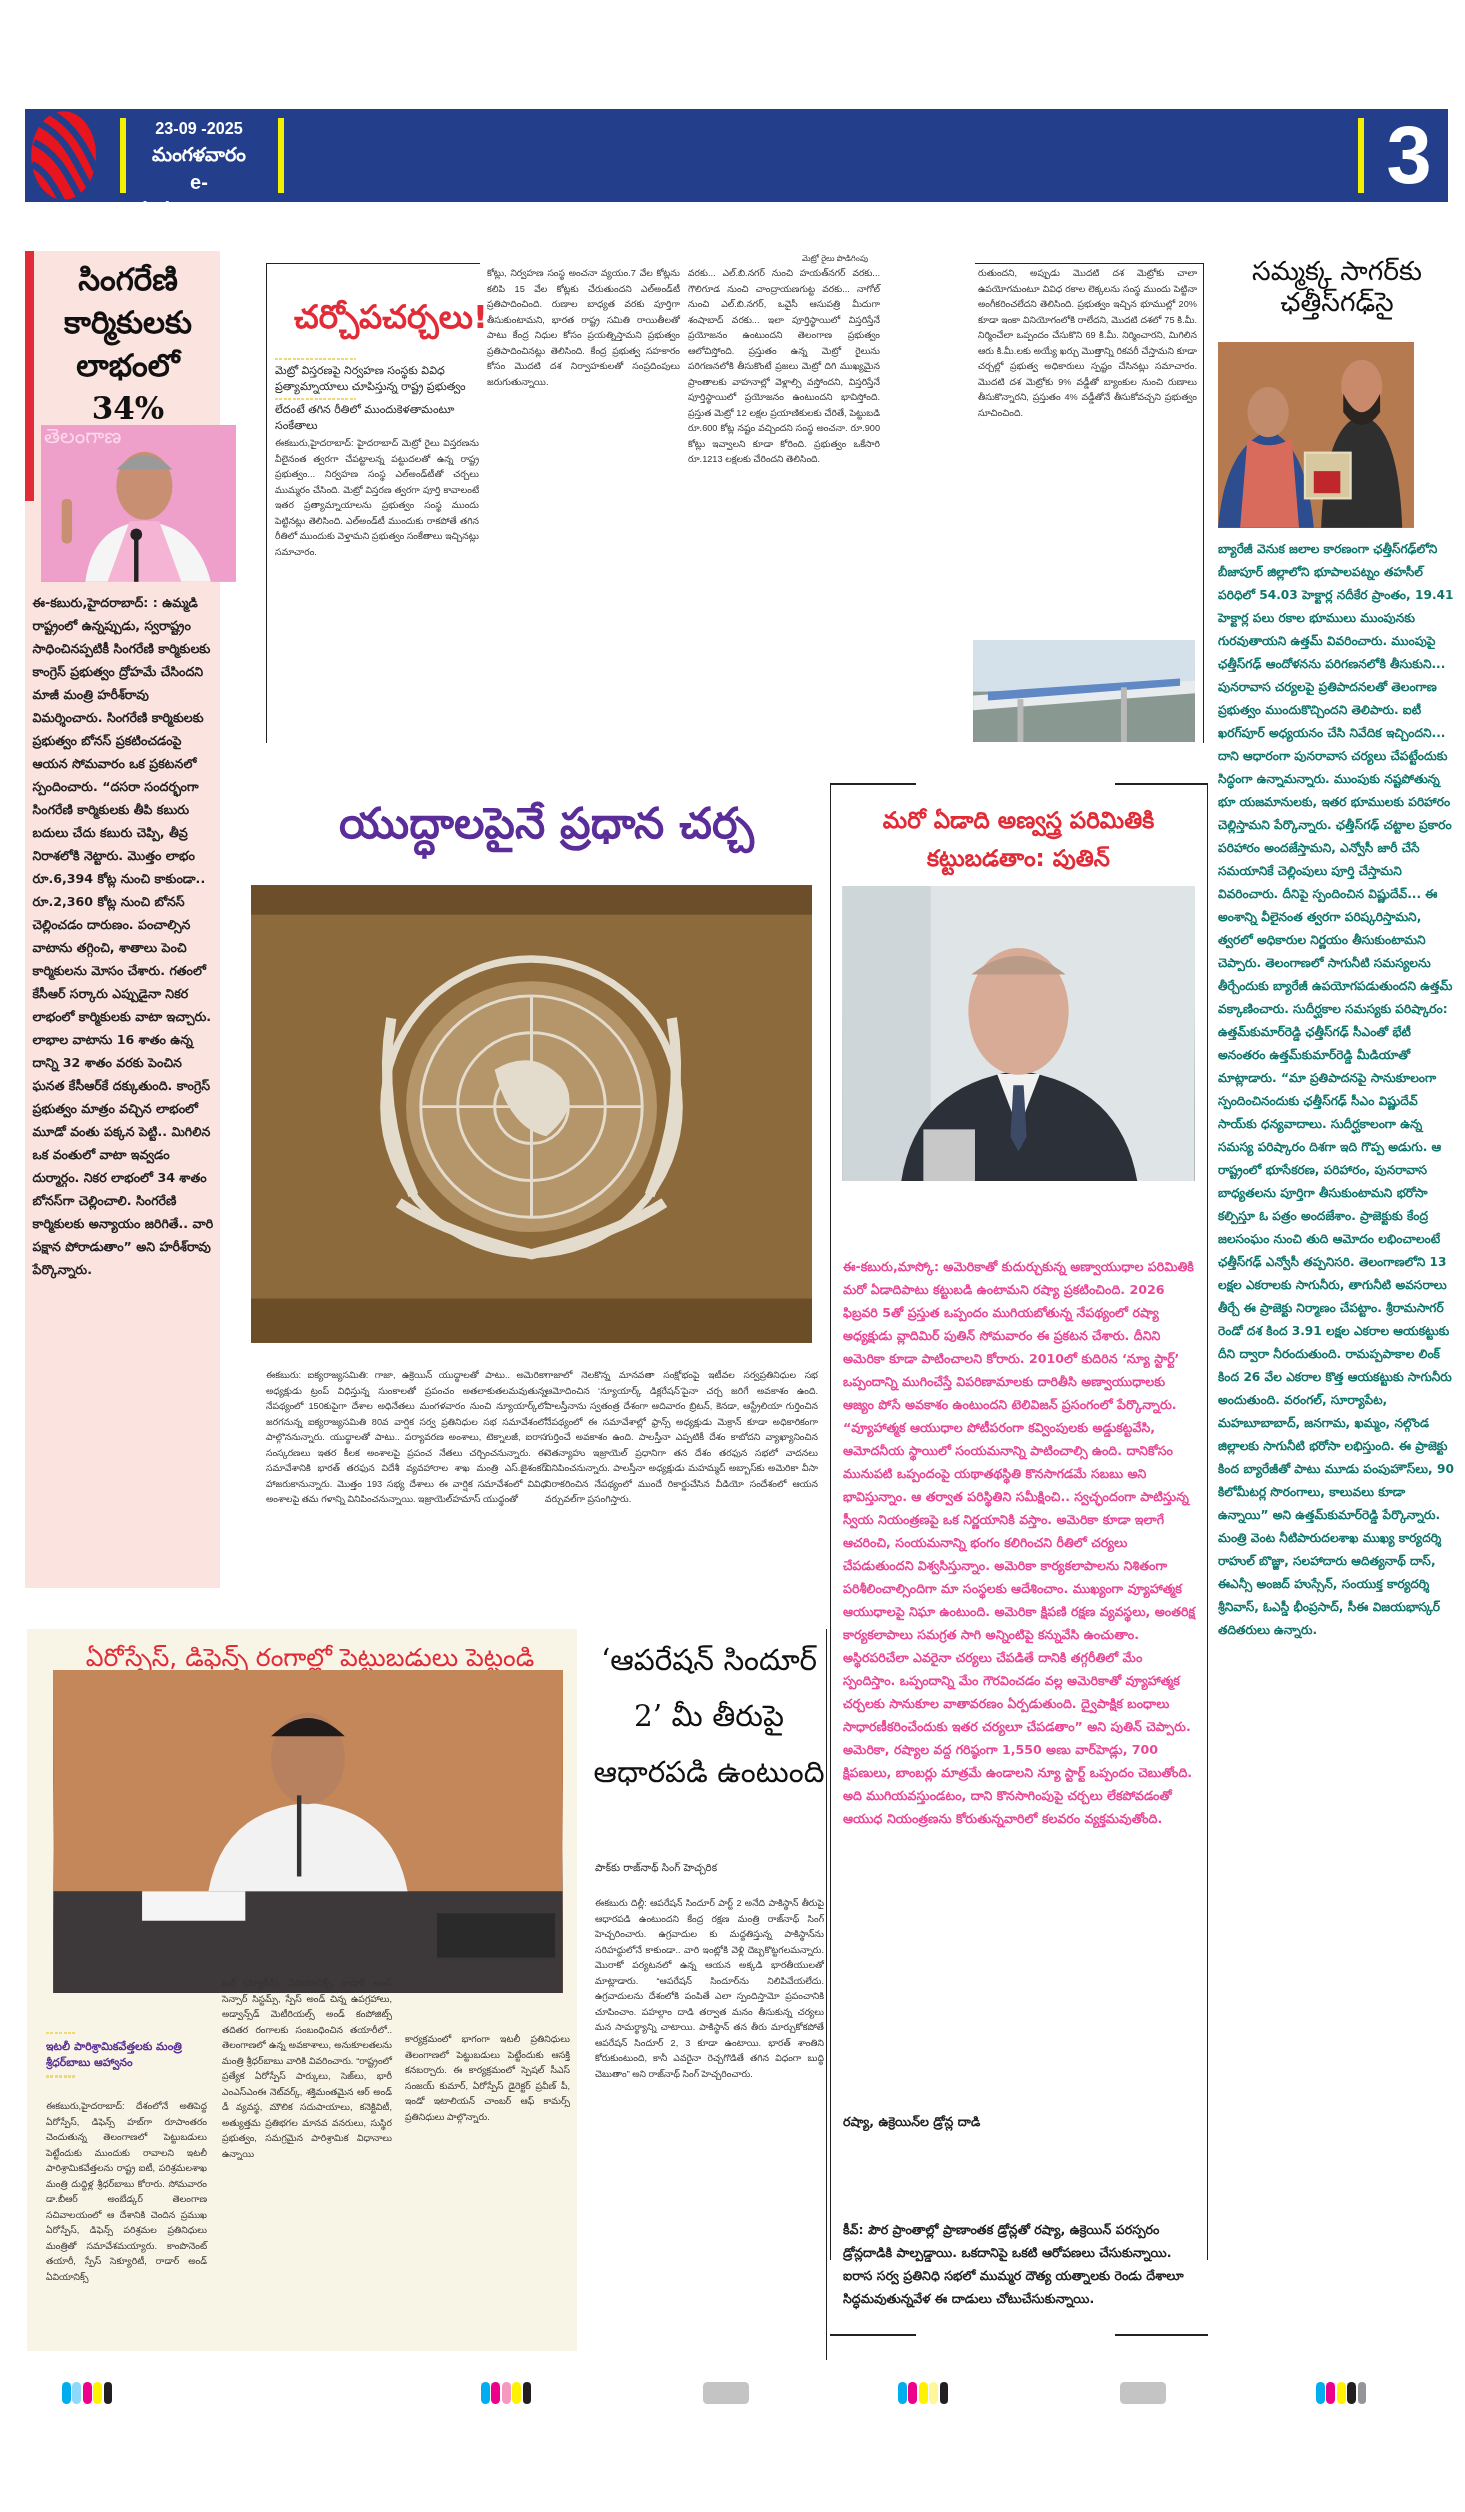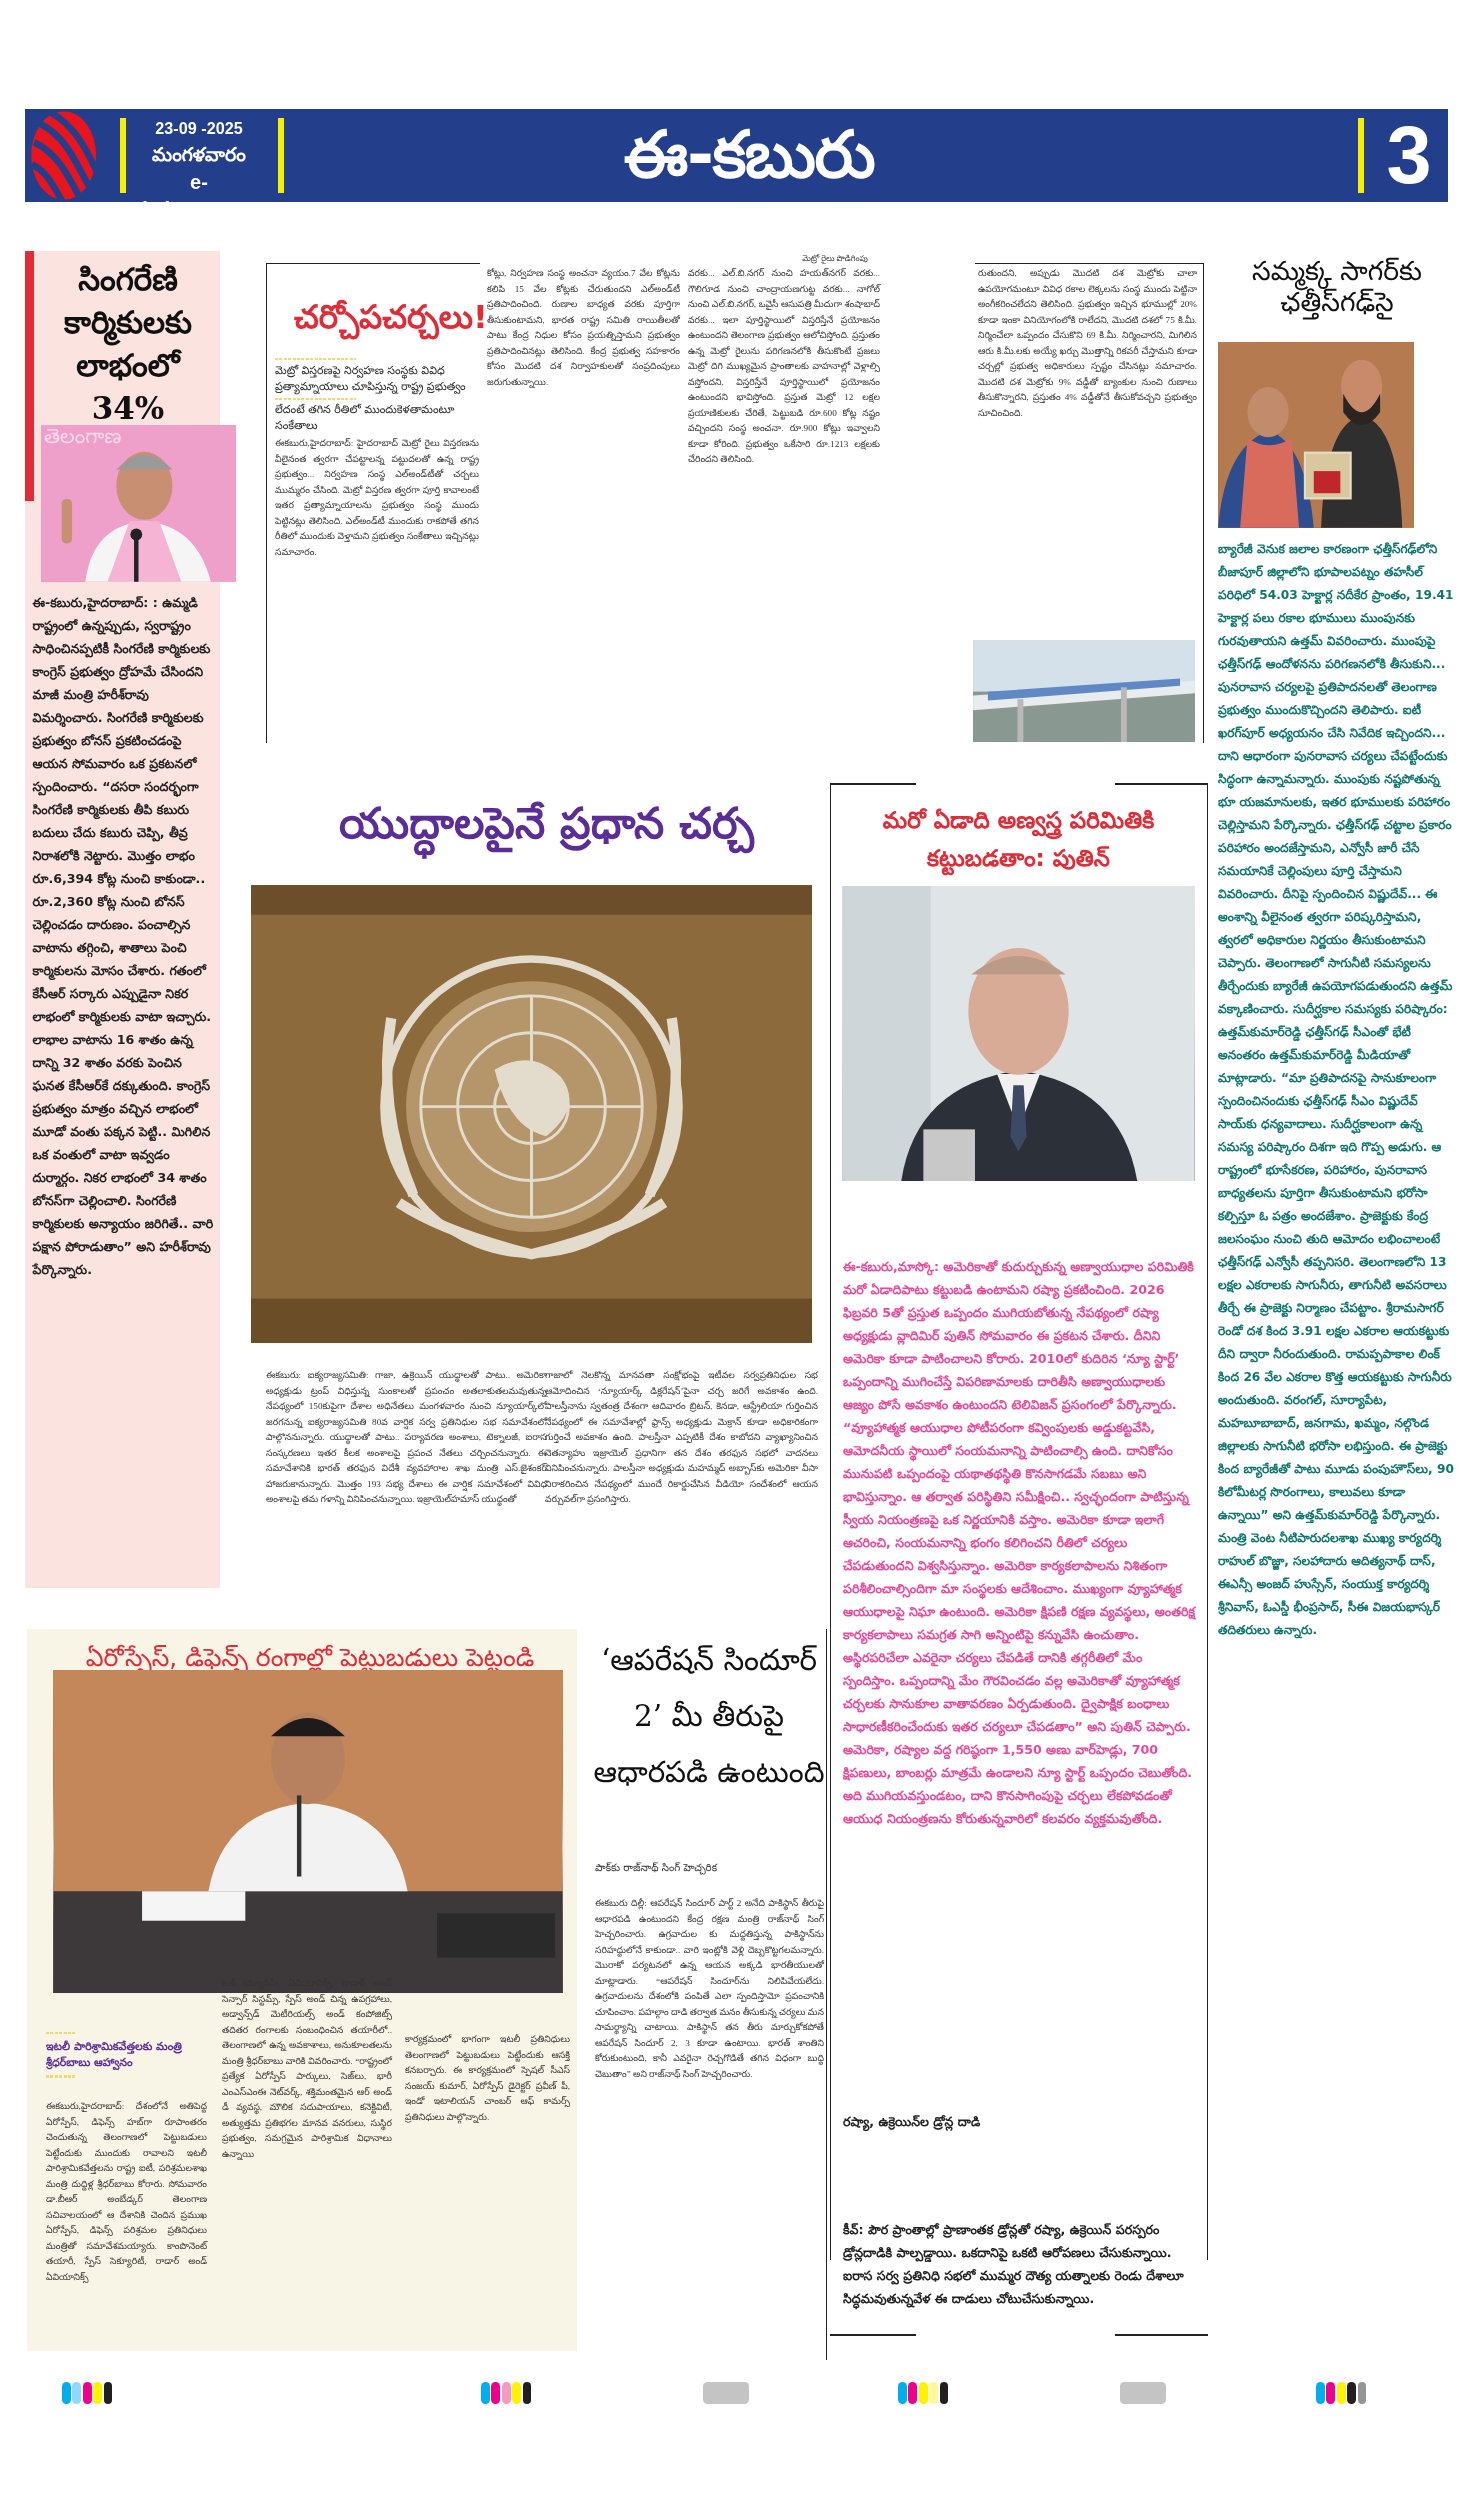--- a/index.html
+++ b/index.html
@@ -23,21 +23,21 @@
   .red-bar { left: 25px; top: 251px; width: 8.9px; height: 250px; background: #e12b37; }
   .sing-title { left: 37px; top: 258px; width: 182px; font-family: "DejaVu Serif", serif; font-weight: bold; font-size: 31px; line-height: 43px; text-align: center; color: #111; }
   .sing-photo { left: 41px; top: 425px; width: 195px; height: 157px; background: linear-gradient(135deg,#f3b9d6 0%,#e98fc0 55%,#f7d4e6 100%); overflow: hidden; }
   .sing-body { left: 32.5px; top: 591px; width: 185px; font-family: "DejaVu Sans", sans-serif; font-weight: bold; font-size: 12.6px; line-height: 23px; color: #222; }
 
   
   .metro-box { left: 266px; top: 263px; width: 214px; border-top: 1.5px solid #222; border-left: 1.5px solid #222; height: 480px; }
   .metro-title { left: 294px; top: 295px; width: 199px; font-size: 32.5px; font-weight: bold; color: #e12b37; line-height: 44px; }
   .dotline { height: 2.2px; background: repeating-linear-gradient(90deg,#f0d878 0 3px,transparent 3px 4.4px); }
   .metro-sub { left: 275px; top: 358px; width: 205px; font-size: 11px; line-height: 16.2px; color: #222; }
-  .small-text { font-size: 9.2px; line-height: 15.5px; color: #333; font-family: Liberation Serif, serif; text-align: justify; }
+  .small-text { font-size: 9.2px; line-height: 15.5px; color: #333; font-family: Liberation Sans, sans-serif; text-align: justify; }
   .metro-col1 { left: 275px; top: 436px; width: 204px; }
   .metro-col2 { left: 487px; top: 266px; width: 193px; }
   .metro-col3 { left: 688px; top: 266px; width: 192px; }
   .metro-col4 { left: 886px; top: 266px; width: 193px; }
   .metro-label { left: 761px; top: 251px; width: 148px; font-size: 8.1px; color: #333; text-align: center; }
   .metro-rbox { left: 975px; top: 263px; width: 229px; height: 480px; border-top: 1.5px solid #222; border-right: 1.5px solid #222; }
   .metro-photo { left: 973px; top: 640px; width: 222px; height: 102px; background: linear-gradient(180deg,#d7e4ee 0%,#b8cad6 40%,#8b9aa5 60%,#6f7c70 100%); }
 
   
   .un-title { left: 266px; top: 783px; width: 561px; text-align: center; color: #5b2d98; font-size: 43px; font-weight: bold; line-height: 81px; }
@@ -96,21 +96,20 @@
       <path d="M9 75 C30 85, 40 108, 50 125" stroke="#233f8c" stroke-width="9" fill="none"></path>
     </svg>
   </div>
   <div class="vbar" style="left:95px"></div>
   <div class="abs date-block">
     <div class="d">23-09 -2025</div>
     <div class="w">మంగళవారం</div>
     <div class="u">e-kaburu.com</div>
   </div>
   <div class="vbar" style="left:253px"></div>
-  <div class="abs brand">ఈ-కబురు</div>
   <div class="vbar" style="left:1333px"></div>
   <div class="abs pageno">3</div>
 </div>
 
 <div class="abs pink-col"></div>
 <div class="abs red-bar"></div>
 <div class="abs sing-title">సింగరేణి కార్మికులకు లాభంలో 34% చెల్లించాలి</div>
 <div class="abs sing-photo">
   <svg width="195" height="157" viewBox="0 0 264 212">
     <rect width="264" height="212" fill="#ee9fca"></rect>

